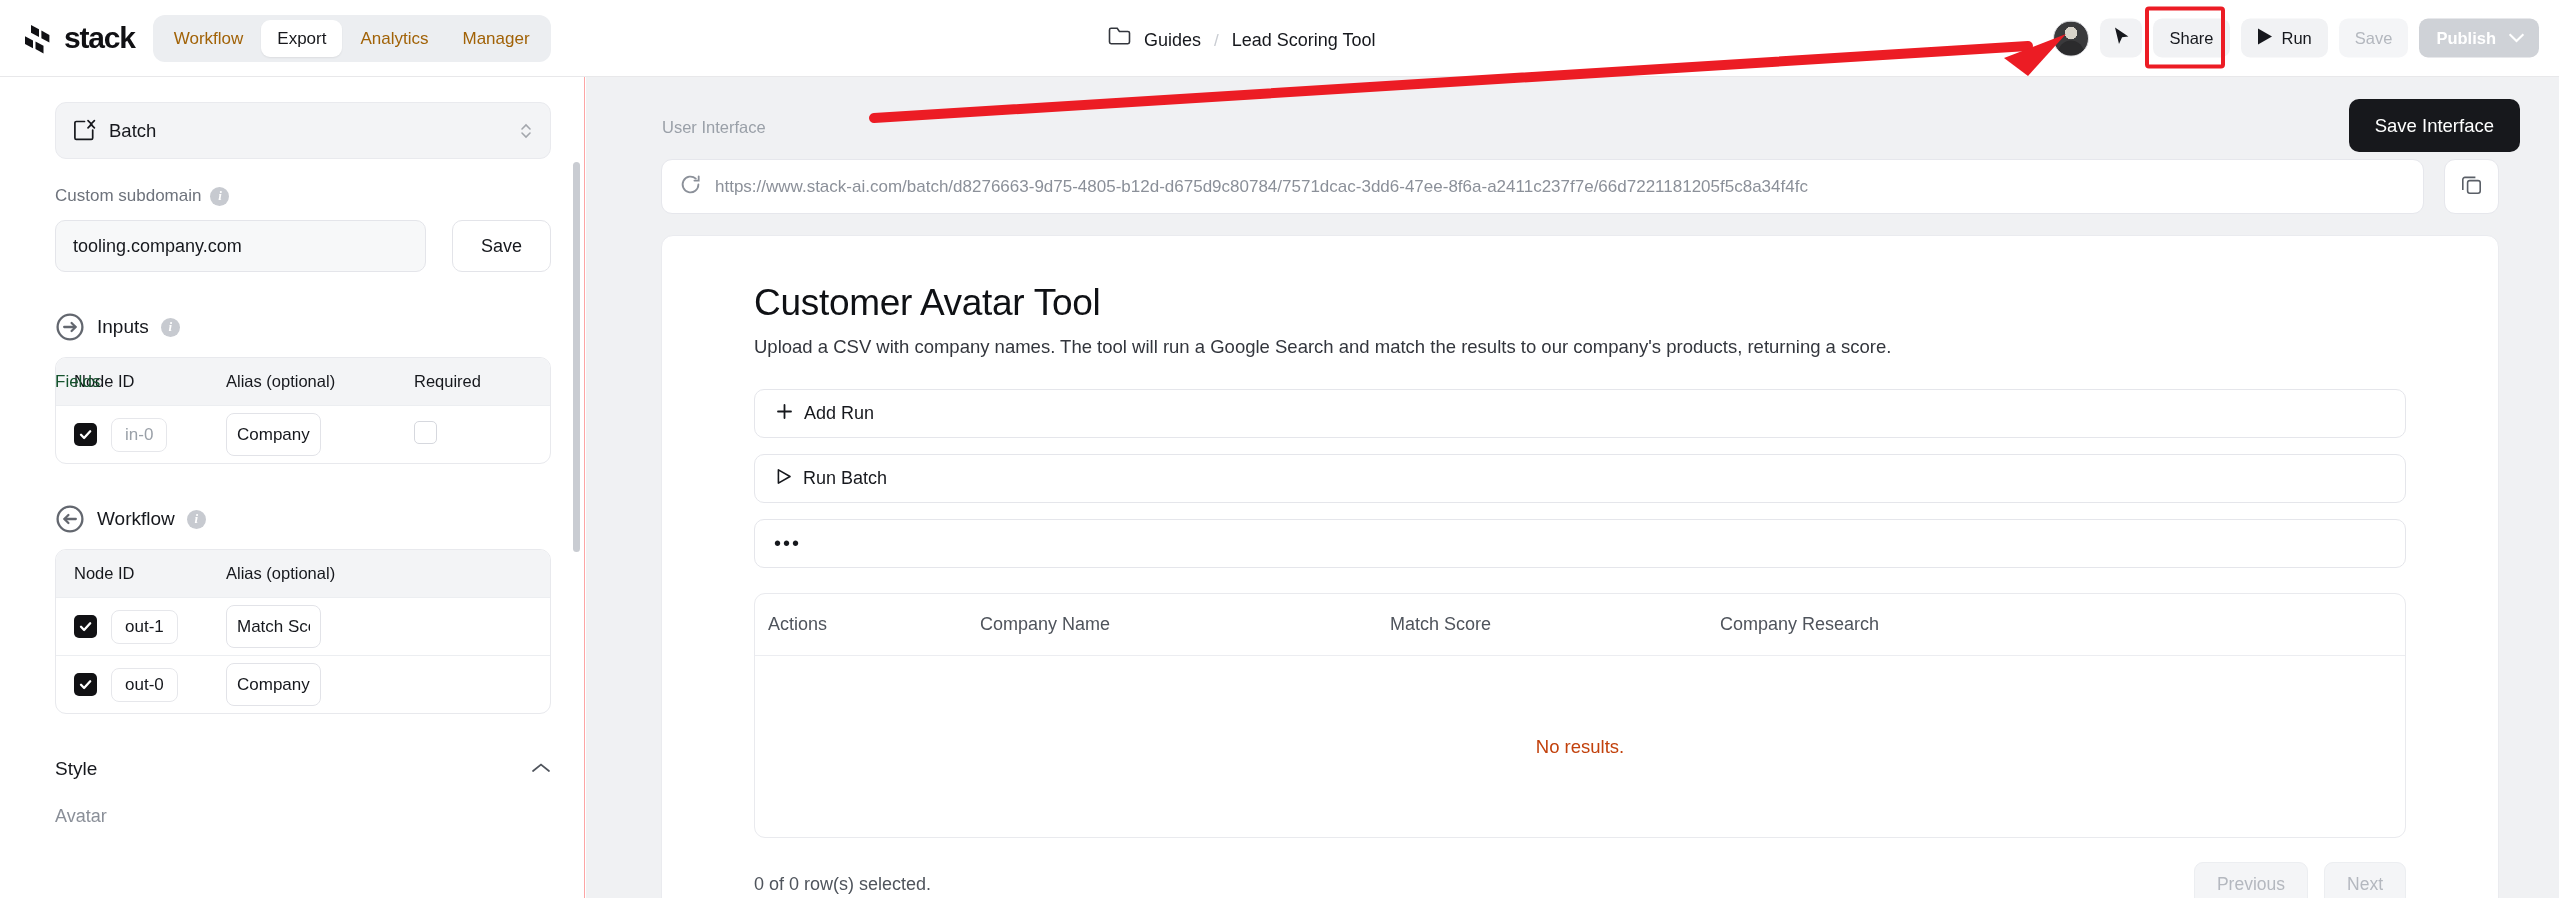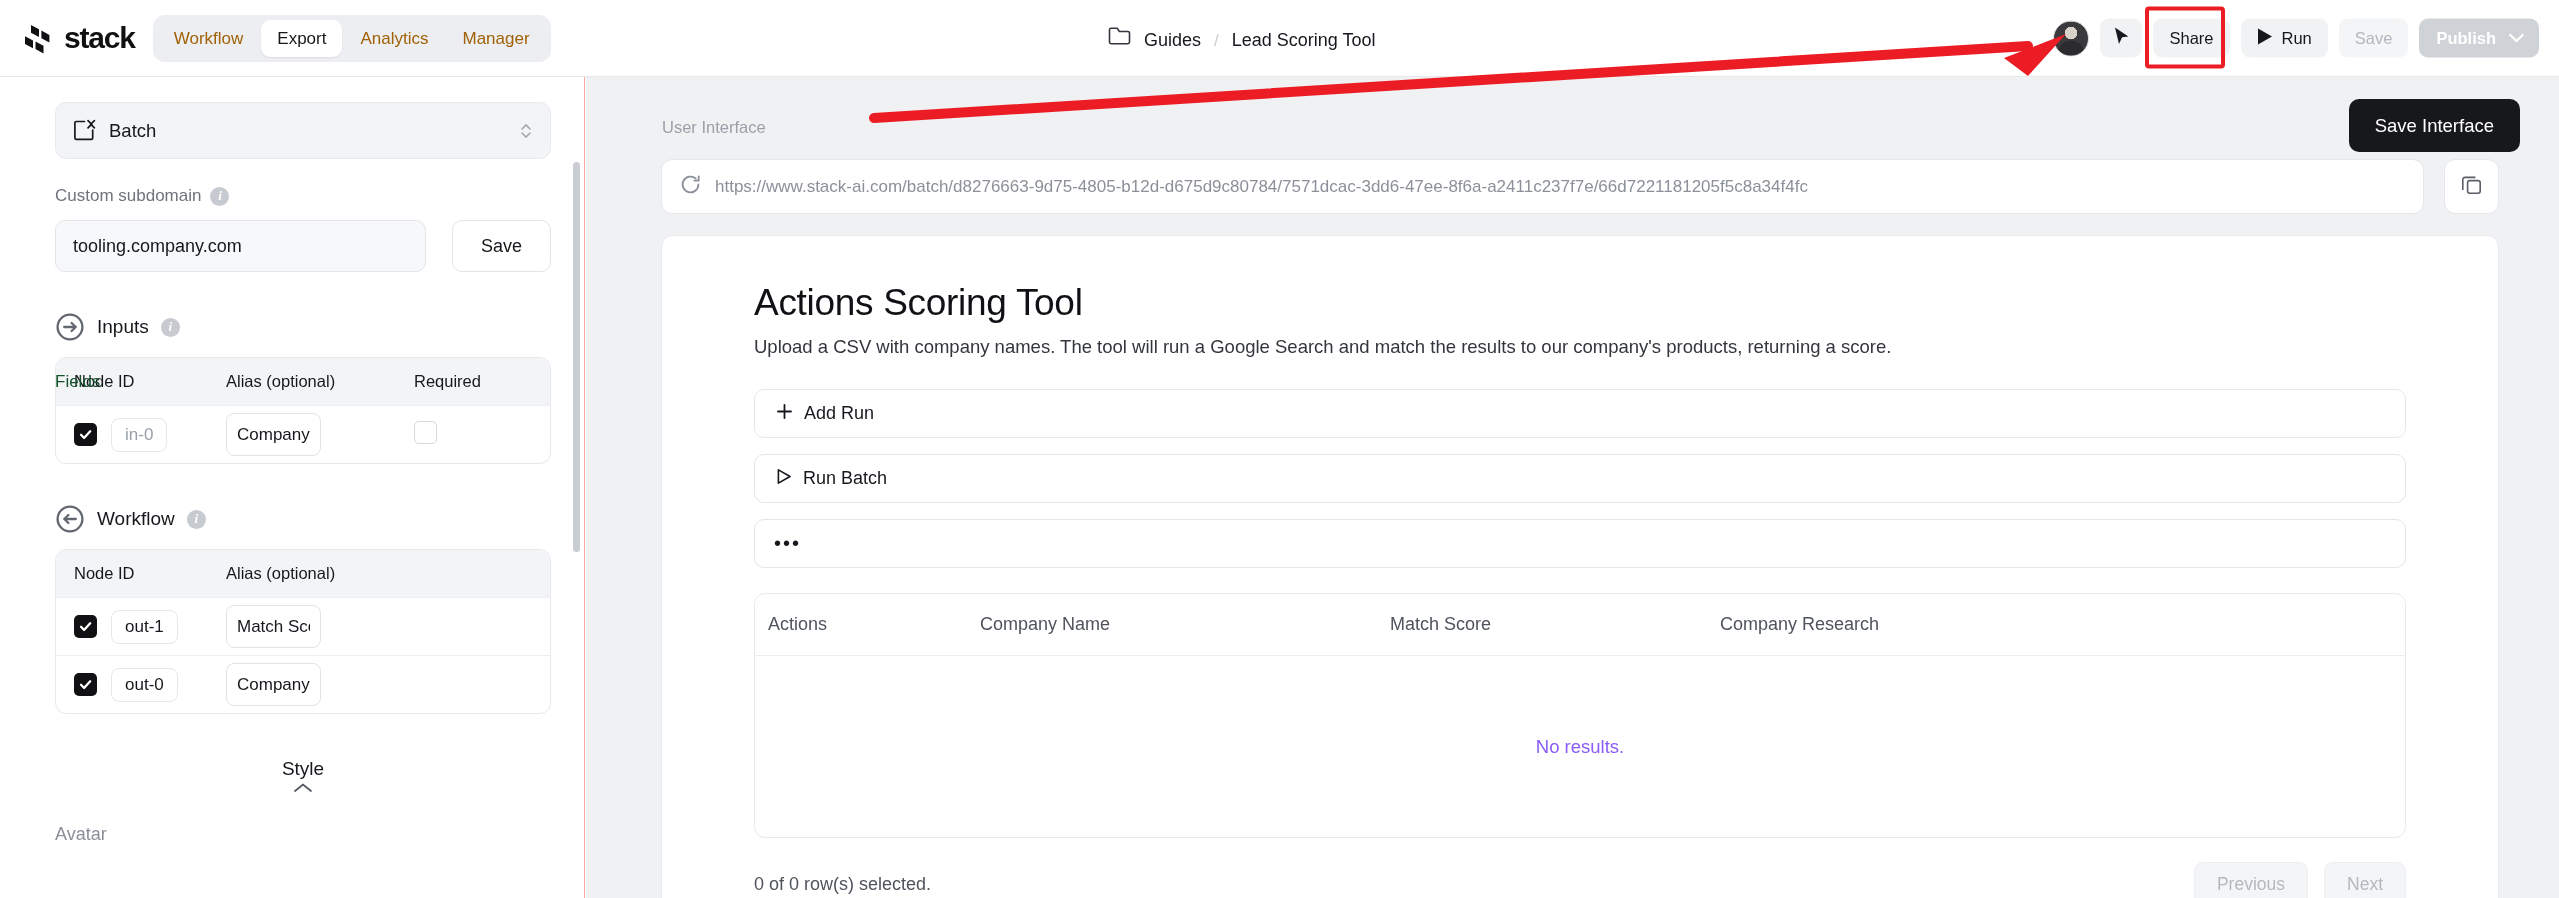--- a/index.html
+++ b/index.html
@@ -163,21 +163,20 @@
   .pill.dark { color: #16181d; }
   .alias-inp {
     width: 95px; height: 43px; border: 1px solid #e2e3e8; border-radius: 8px;
     background: #ffffff; font-size: 17px; color: #16181d; padding: 0 10px;
     font-family: "Liberation Sans", sans-serif; outline: none;
   }
 
   .style-head {
     margin-top: 44px; display: flex; align-items: center; justify-content: space-between;
     cursor: pointer;
-    flex-direction: column;
   }
   .style-title { font-size: 19px; color: #16181d; }
   .avatar-label { margin-top: 26px; font-size: 18px; color: #8a8f98; }
 
   .scroll-track {
     position: absolute; right: 4px; top: 85px; width: 7px; height: 390px;
     background: #c9ccd2; border-radius: 4px;
   }
 
   
@@ -228,21 +227,21 @@
   .dtable {
     margin-top: 25px; border: 1px solid #e9eaee; border-radius: 11px; overflow: hidden;
   }
   .dt-head {
     display: flex; height: 62px; align-items: center; border-bottom: 1px solid #ecedf1;
     font-size: 18px; color: #4f545c;
   }
   .dt-h { padding-left: 13px; }
   .dt-body {
     height: 181px; display: flex; align-items: center; justify-content: center;
-    font-size: 18.5px; color: #8b5cf6;
+    font-size: 18.5px; color: #c2410c;
   }
   .dt-foot {
     display: flex; align-items: center; justify-content: space-between;
     margin-top: 24px;
   }
   .foot-txt { font-size: 18px; color: #4f545c; }
   .pager { display: flex; gap: 16px; }
   .pg-btn {
     height: 45px; padding: 0 22px; border-radius: 9px; background: #f4f5f7;
     border: 1px solid #eceef1; color: #b4b8bf; font-size: 17.5px;
@@ -478,21 +477,21 @@
       <span>
         <svg width="21" height="21" viewBox="0 0 21 21" fill="none" stroke="#5a5f67" stroke-width="1.6">
           <rect x="6.6" y="6.6" width="12.6" height="12.6" rx="2.2"></rect>
           <path d="M14.4 3.4 H4 A2.2 2.2 0 0 0 1.8 5.6 V16"></path>
         </svg>
       </span>
     </div>
 
     <div class="panel">
       <div class="panel-inner">
-        <div class="p-title">Actions Scoring Tool</div>
+        <div class="p-title">Customer Avatar Tool</div>
         <div class="p-sub">Upload a CSV with company names. The tool will run a Google Search and match the results to our company's products, returning a score.</div>
 
         <div class="act-row">
           <button class="act-btn">
             <span>
               <svg width="17" height="17" viewBox="0 0 17 17" fill="none" stroke="#16181d" stroke-width="1.8" stroke-linecap="round">
                 <path d="M8.5 2 V15"></path>
                   <path d="M2 8.5 H15"></path>
               </svg>
             </span>

